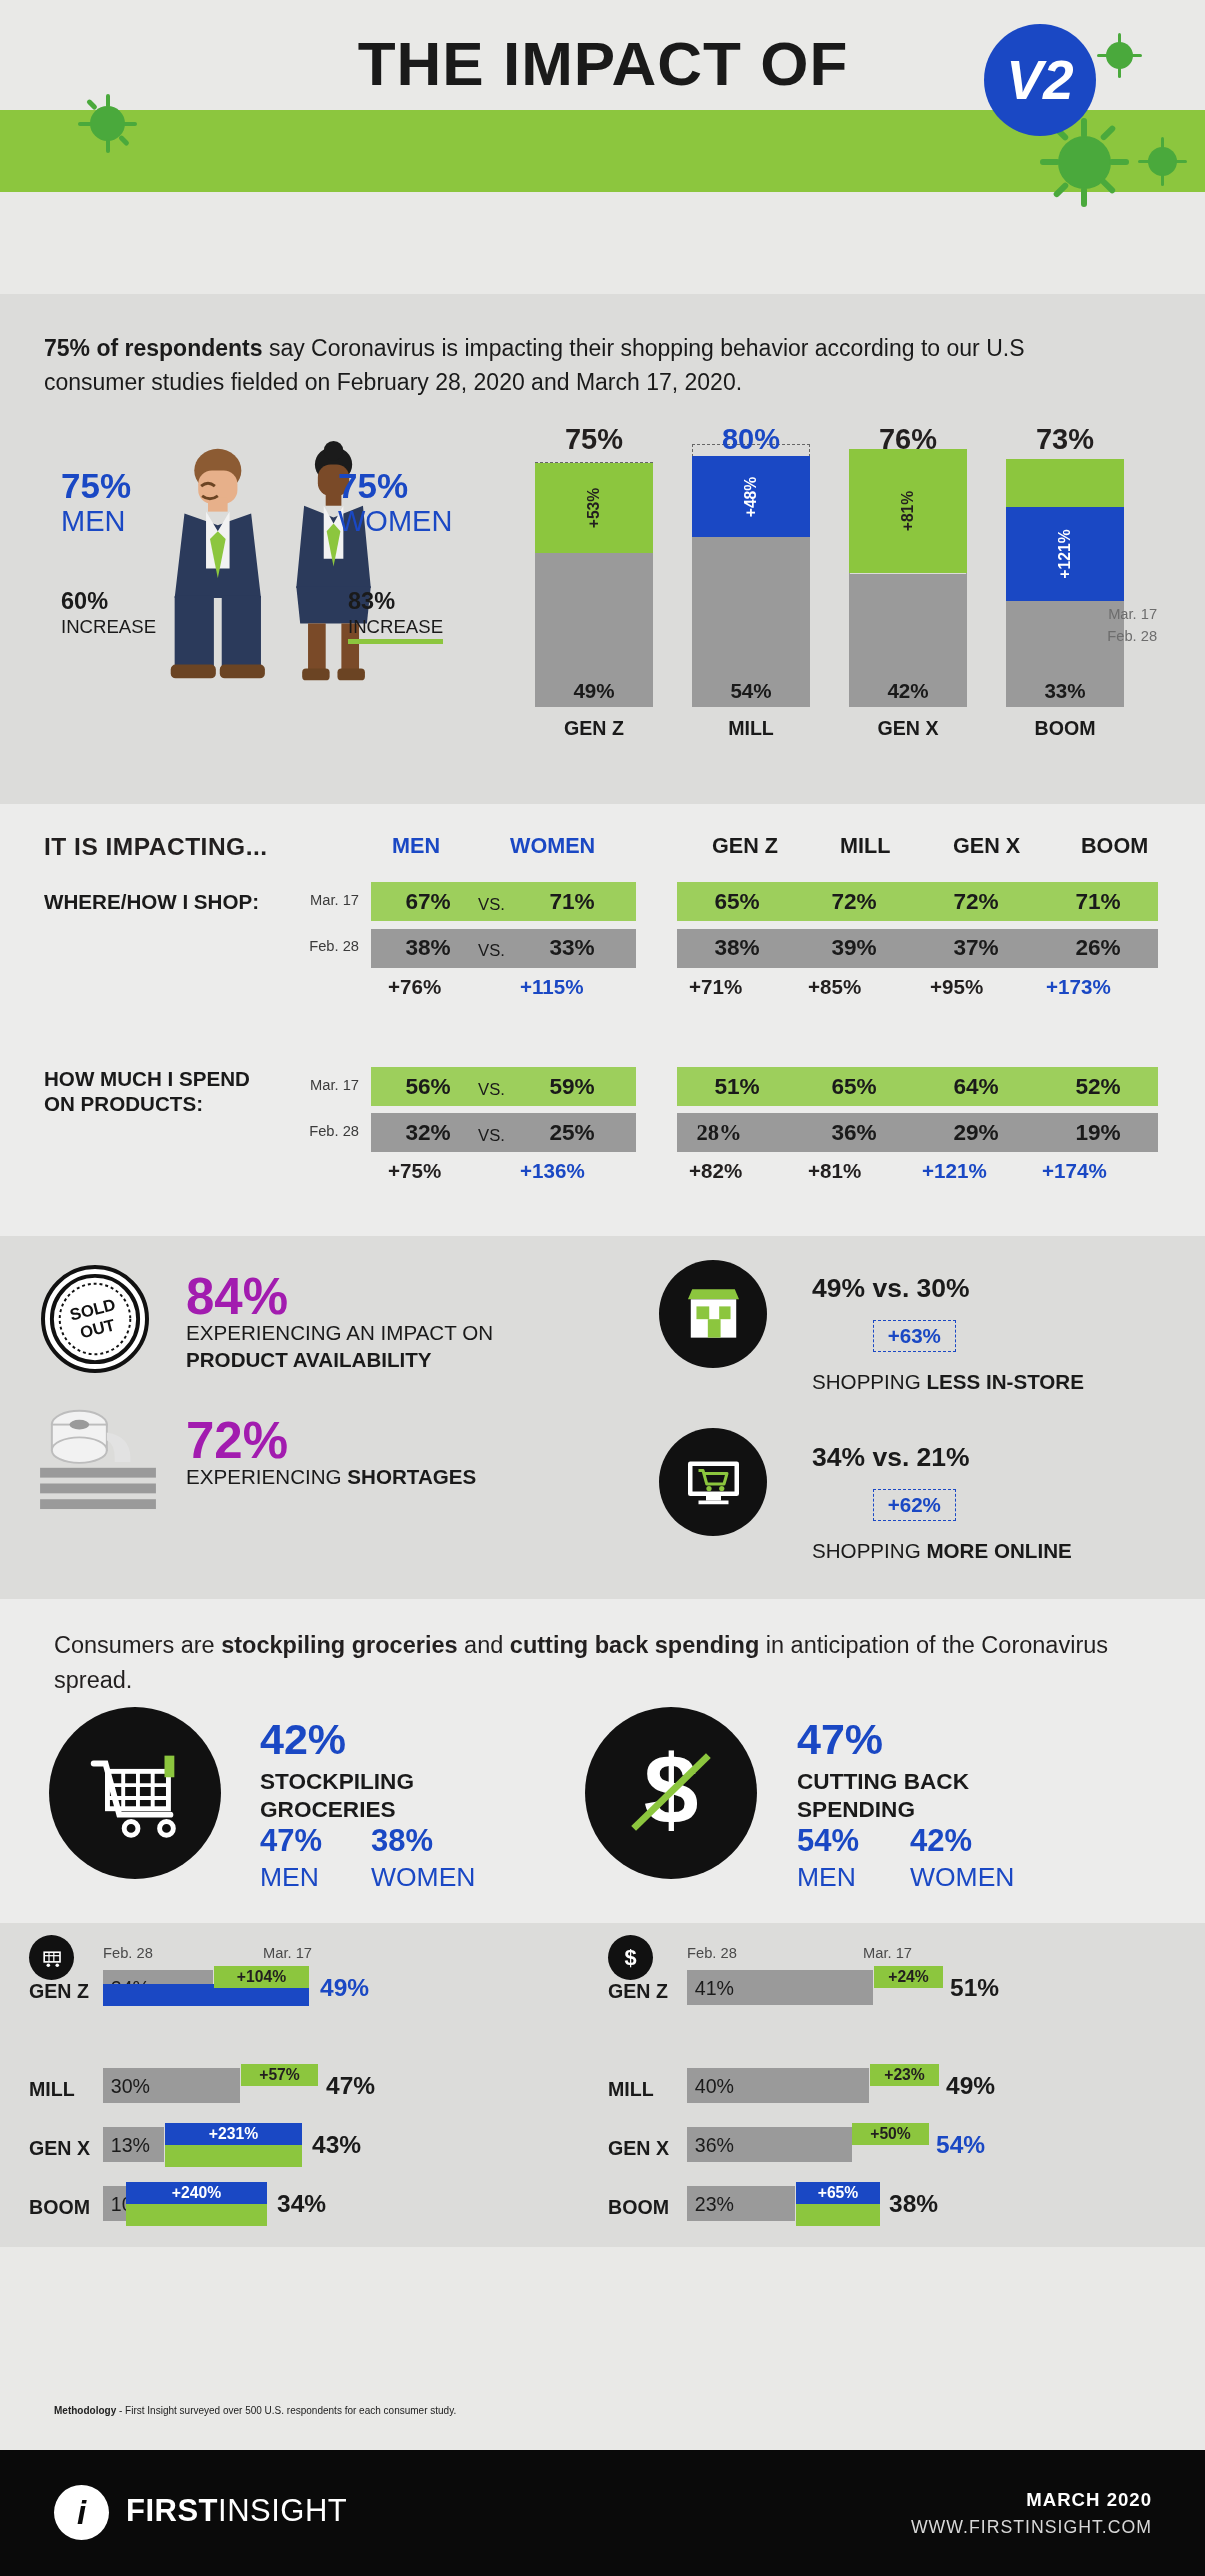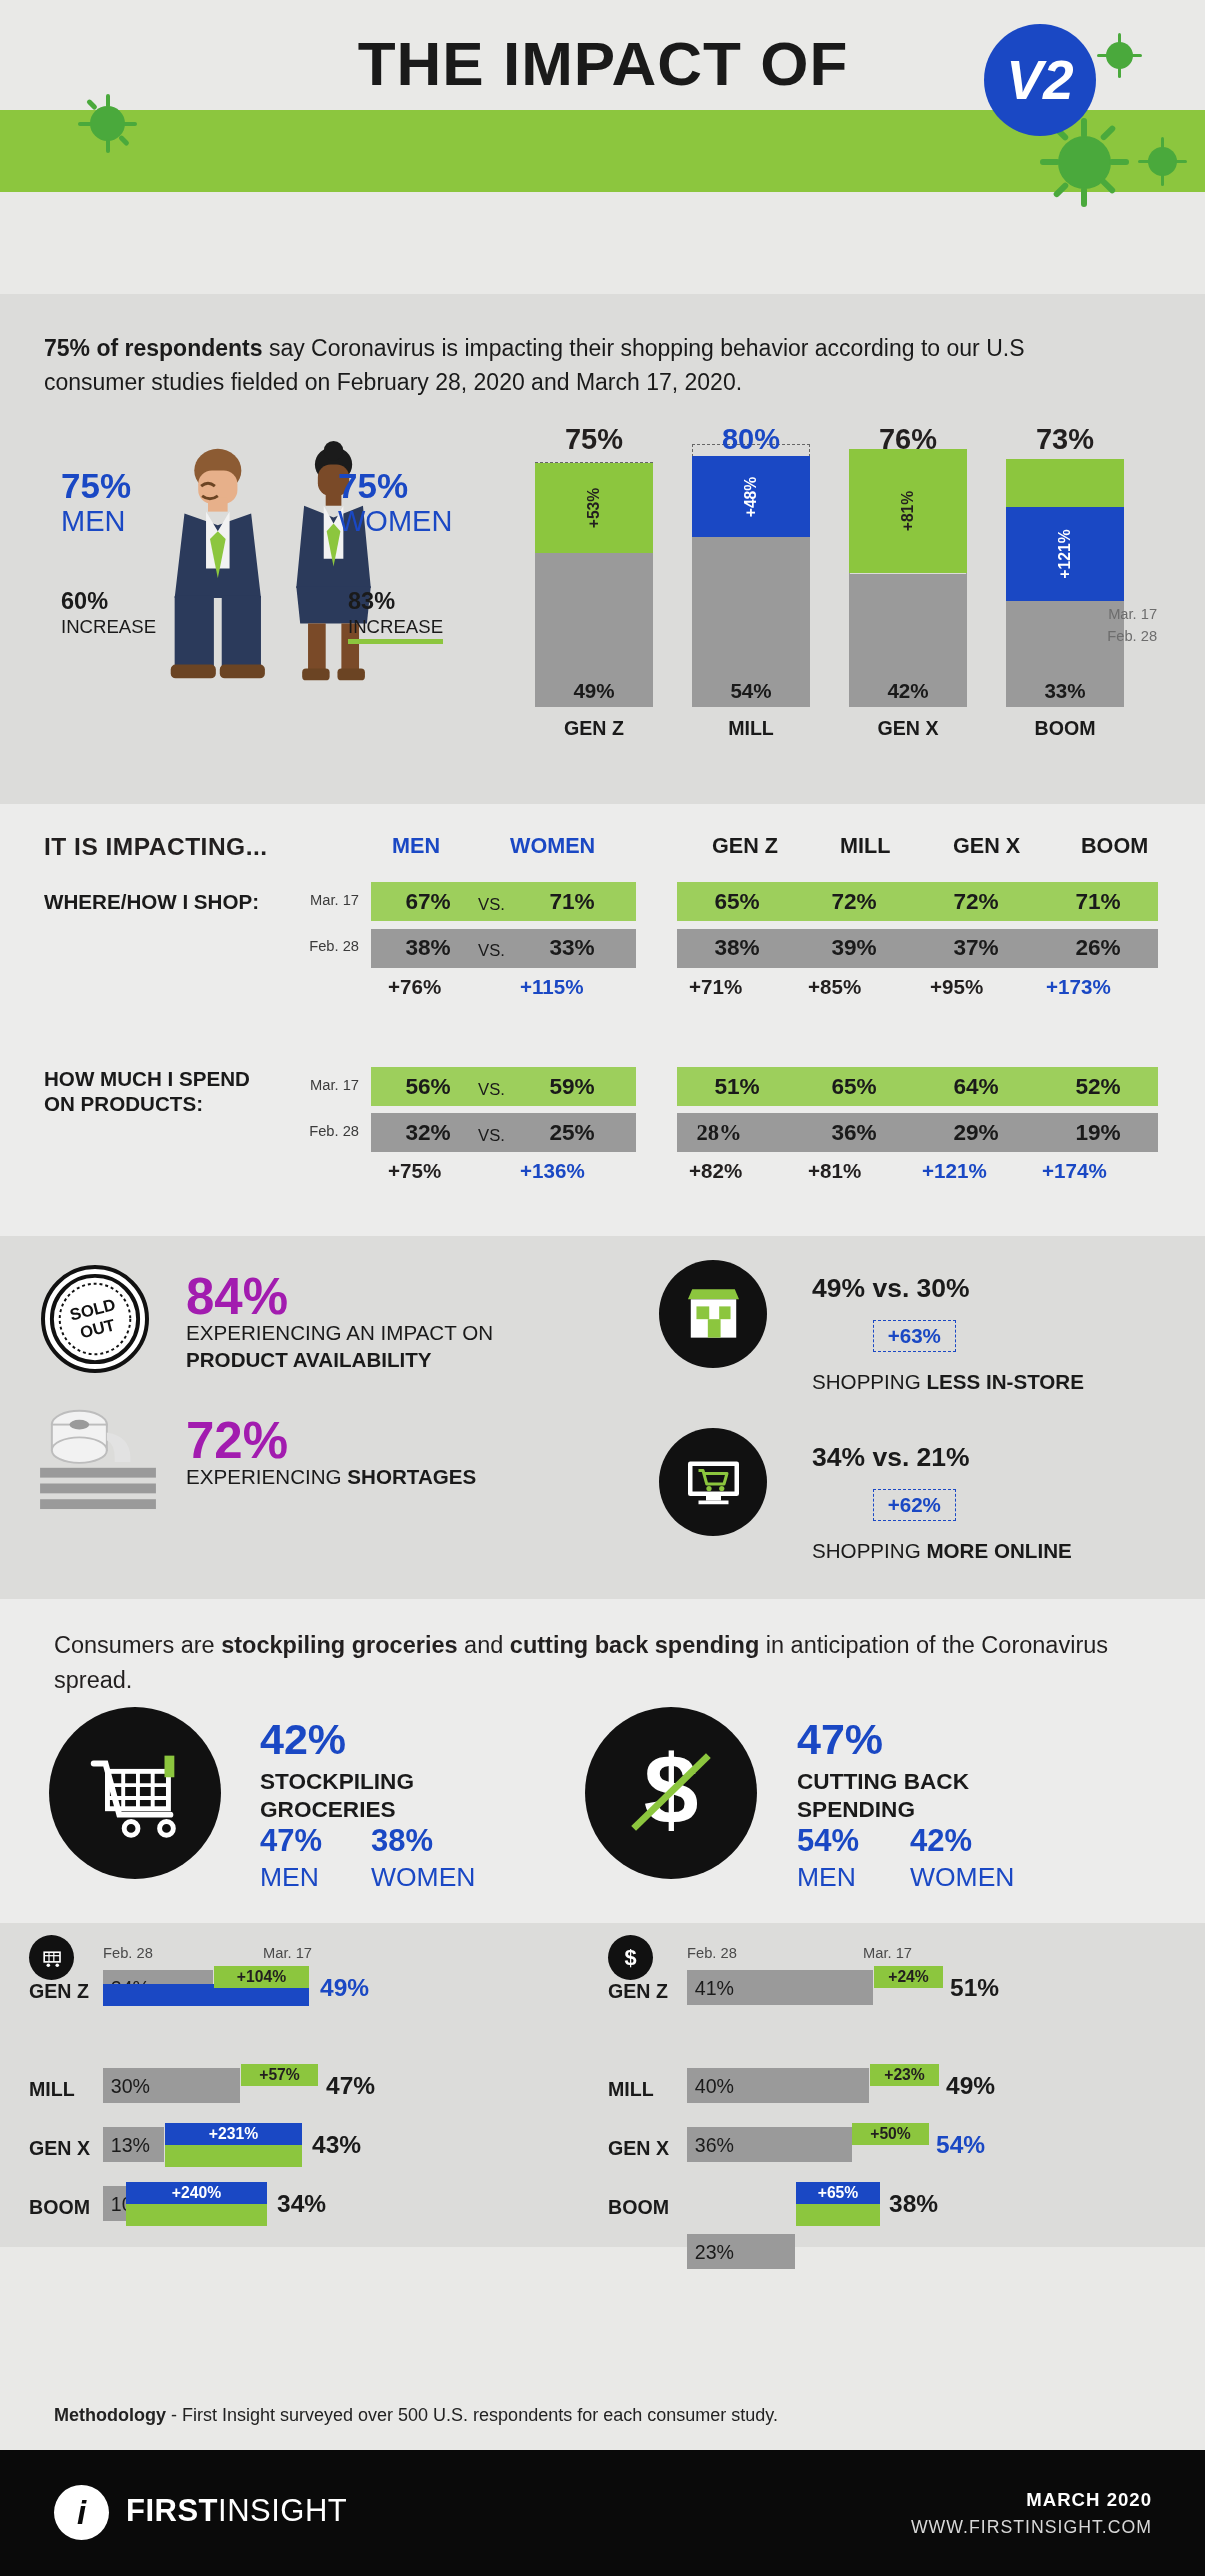--- a/index.html
+++ b/index.html
@@ -120,21 +120,21 @@
   .hb-grey { position:absolute; height:35px; background:#9a9a9a; }
   .hb-grey span { position:absolute; left:7.8px; top:6.9px; font-size:19.6px; color:#1a1a1a; }
   .hb-green { position:absolute; height:21.6px; background:#8cc63e; }
   .hb-blue { position:absolute; height:21.6px; background:#1a48c4; }
   .hb-delta { position:absolute; font-size:15.7px; font-weight:bold; top:0; width:100%; text-align:center; line-height:21.6px; }
   .hb-final { position:absolute; font-size:24.5px; font-weight:bold; color:#1a1a1a; }
   .hb-final.blue { color:#1a48c4; }
   .colhdr { position:absolute; font-size:14.7px; color:#4a4a4a; }
 
   
-  .method { position:absolute; left:54px; font-size:18px; color:#222; }
+  .method { position:absolute; left:54px; font-size:10px; color:#222; }
   .method b { font-weight:bold; }
   .footer { position:absolute; left:0; bottom:0; width:1206px; height:126px; background:#0a0a0a; color:#fff; }
   .fi-logo-circle {
     position:absolute; left:54px; top:35px; width:55px; height:55px; border-radius:50%;
     background:#fff; color:#0a0a0a; font-size:33px; font-style:italic; font-weight:bold;
     display:flex; align-items:center; justify-content:center;
   }
   .fi-name { position:absolute; left:126px; top:43px; font-size:31px; letter-spacing:0.5px; }
   .fi-name b { font-weight:bold; }
   .f-date { position:absolute; right:54px; top:39px; font-size:18.6px; font-weight:bold; letter-spacing:1px; }
@@ -547,21 +547,21 @@
     <div class="hb-cat" style="left:608px;top:214px;">GEN X</div>
     <div class="hb-grey" style="left:687px;top:204px;width:165px;">
         <span>36%</span>
       </div>
     <div class="hb-green" style="left:852px;top:200px;width:77px;">
         <div class="hb-delta">+50%</div>
       </div>
     <div class="hb-final blue" style="left:936px;top:208px;">54%</div>
 
     <div class="hb-cat" style="left:608px;top:273px;">BOOM</div>
-    <div class="hb-grey" style="left:687px;top:263px;width:108px;margin-top:48px;">
+    <div class="hb-grey" style="left:687px;top:263px;width:108px;">
         <span>23%</span>
       </div>
     <div class="hb-blue" style="left:796px;top:259px;width:84px;">
         <div class="hb-delta" style="color:#fff;">+65%</div>
       </div>
     <div class="hb-green" style="left:796px;top:281px;width:84px;"></div>
     <div class="hb-final" style="left:889px;top:267px;">38%</div>
   </div>
 
   <div class="method" style="top:2405px;">

